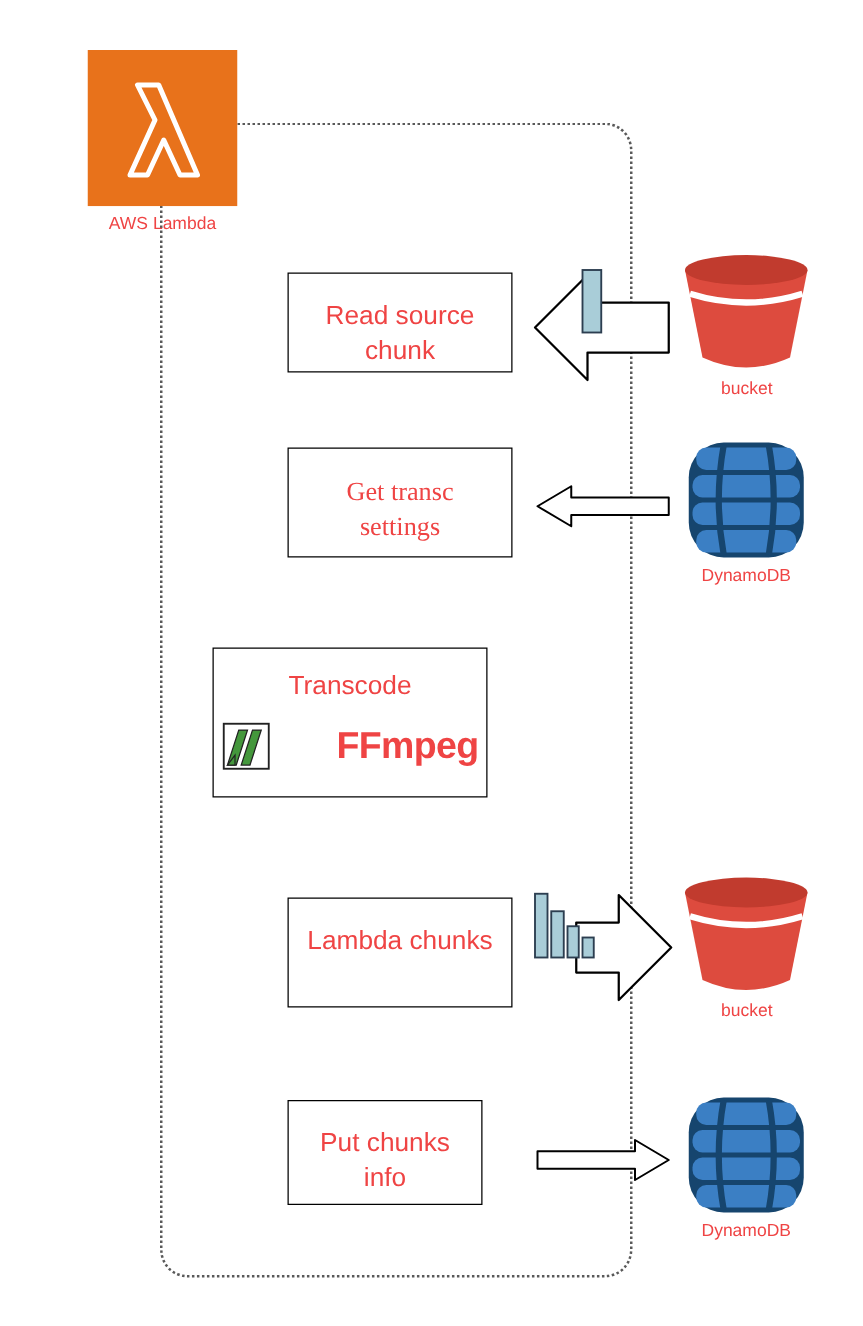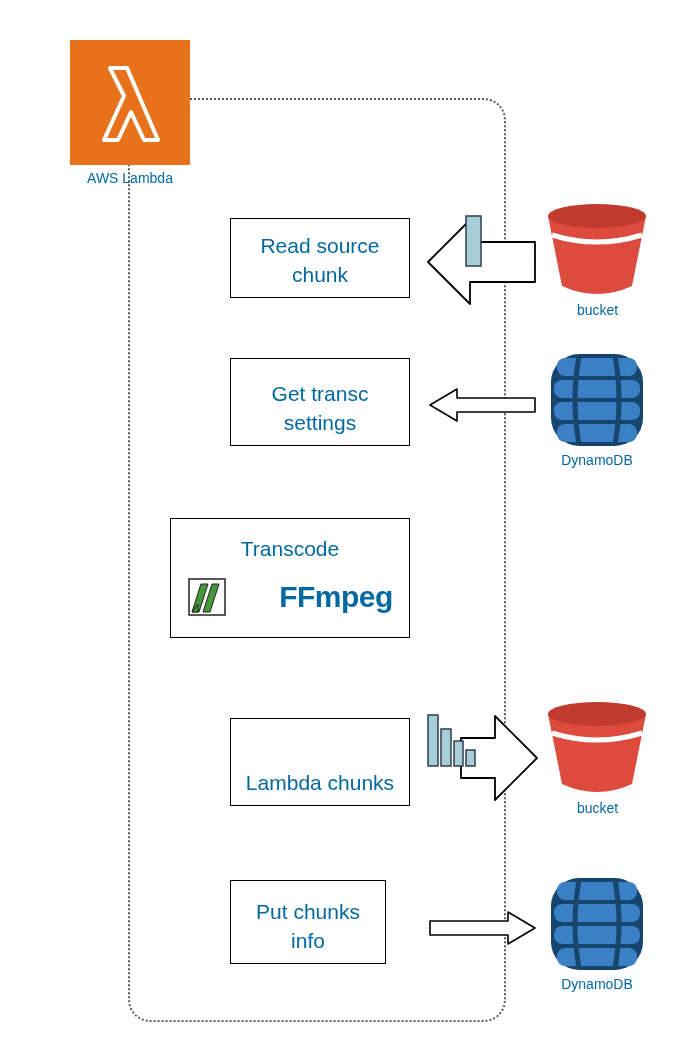--- a/index.html
+++ b/index.html
@@ -1,27 +1,27 @@
 <!DOCTYPE html>
 <html><head>
 <meta charset="utf-8">
 <style>
   html,body{margin:0;padding:0;background:#fff;}
   #canvas{
     position:relative;width:690px;height:1061px;background:#fff;overflow:hidden;
-    font-family:"Liberation Sans",sans-serif;color:#0369a1;
+    font-family:"Liberation Sans",sans-serif;color:#ef4444;
   }
   .abs{position:absolute;}
   .boundary{
     border:2px dotted #595959;border-radius:22px;background:transparent;
   }
   .node-box{
     background:#fff;border:1.6px solid #000;box-sizing:border-box;
-    display:flex;align-items:flex-end;justify-content:center;text-align:center;
-    font-size:21px;line-height:1.35;padding:8px 14px;
+    display:flex;align-items:flex-start;justify-content:center;text-align:center;
+    font-size:21px;line-height:1.35;padding:20px 14px;
   }
   .icon-label{
     text-align:center;font-size:14px;line-height:1.2;
   }
   .transcode-box{
     background:#fff;border:1.6px solid #000;box-sizing:border-box;
     display:flex;flex-direction:column;align-items:center;
     padding-top:18px;gap:16px;font-size:21px;text-align:center;
   }
   .ffmpeg-row{display:flex;align-items:center;gap:7px;}
@@ -58,21 +58,21 @@
 
   <div class="abs" style="left:545px;top:202px;width:105px;height:96px;">
     <svg width="105" height="96" viewBox="0 0 105 96">
       <path fill="#DD4B3E" d="M3 14 L17 84 Q52 100 87 84 L101 14 Z"></path>
       <ellipse cx="52" cy="14" rx="49" ry="12" fill="#C13B2E"></ellipse>
       <path d="M7 33 Q52 47 97 33" stroke="#ffffff" stroke-width="5" fill="none"></path>
     </svg>
   </div>
   <div class="abs icon-label" style="left:545px;top:302px;width:105px;">bucket</div>
 
-  <div class="abs node-box" style="left:230px;top:358px;width:180px;height:88px;">
+  <div class="abs node-box" style="left:230px;top:358px;width:180px;height:88px;font-family:Liberation Serif, serif;">
     <span>Get transc settings</span>
   </div>
 
   <div class="abs" style="left:425px;top:385px;width:112px;height:40px;">
     <svg width="112" height="40" viewBox="0 0 112 40">
       <path d="M110 13 L32 13 L32 4 L5 20 L32 36 L32 27 L110 27 Z" fill="#ffffff" stroke="#000000" stroke-width="1.6" stroke-linejoin="round"></path>
     </svg>
   </div>
 
   <div class="abs" style="left:547px;top:352px;width:100px;height:96px;">
@@ -83,21 +83,21 @@
         <rect x="7" y="28" width="86" height="18" rx="8"></rect>
         <rect x="7" y="50" width="86" height="18" rx="8"></rect>
         <rect x="10" y="72" width="80" height="18" rx="8"></rect>
       </g>
       <path d="M32 4 Q24 48 32 92" stroke="#16456E" stroke-width="5" fill="none"></path>
       <path d="M68 4 Q76 48 68 92" stroke="#16456E" stroke-width="5" fill="none"></path>
     </svg>
   </div>
   <div class="abs icon-label" style="left:547px;top:452px;width:100px;">DynamoDB</div>
 
-  <div class="abs transcode-box" style="left:170px;top:518px;width:240px;height:120px;">
+  <div class="abs transcode-box" style="left:170px;top:518px;width:220px;height:120px;">
     <span>Transcode</span>
     <div class="ffmpeg-row">
       <svg width="40" height="40" viewBox="0 0 40 40">
         <rect x="2" y="2" width="36" height="36" fill="#ffffff" stroke="#222222" stroke-width="1.5"></rect>
         <g fill="#44973C" stroke="#222222" stroke-width="1">
           <path d="M5 35 L14 7 L21 7 L12 35 Z"></path>
           <path d="M16 35 L25 7 L32 7 L23 35 Z"></path>
           <path d="M5 35 L11 27 L11 35 Z"></path>
         </g>
       </svg>

